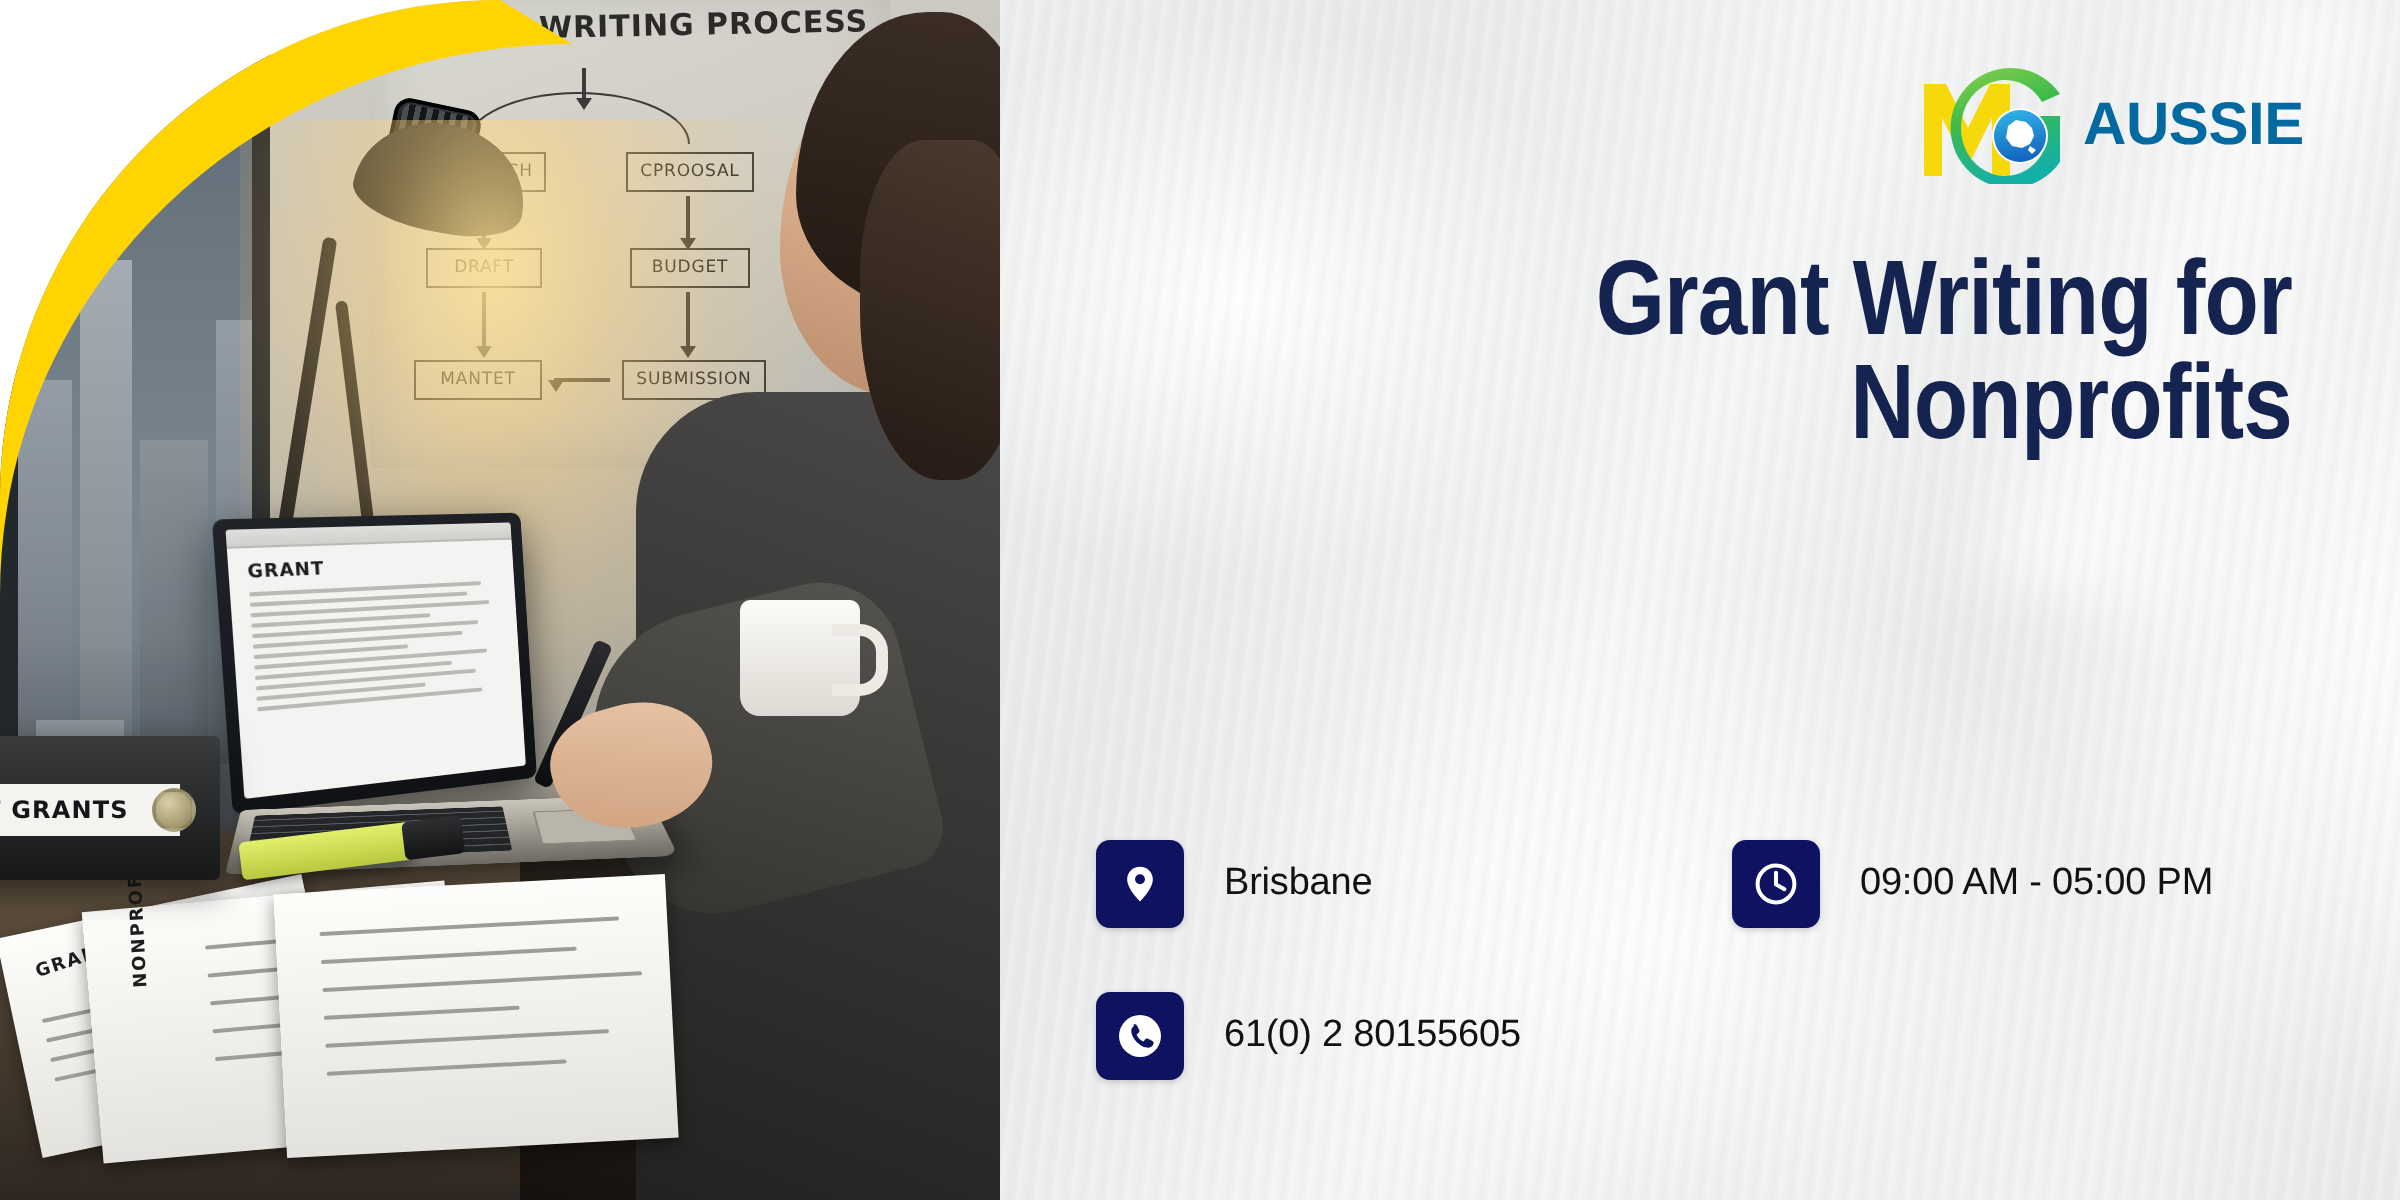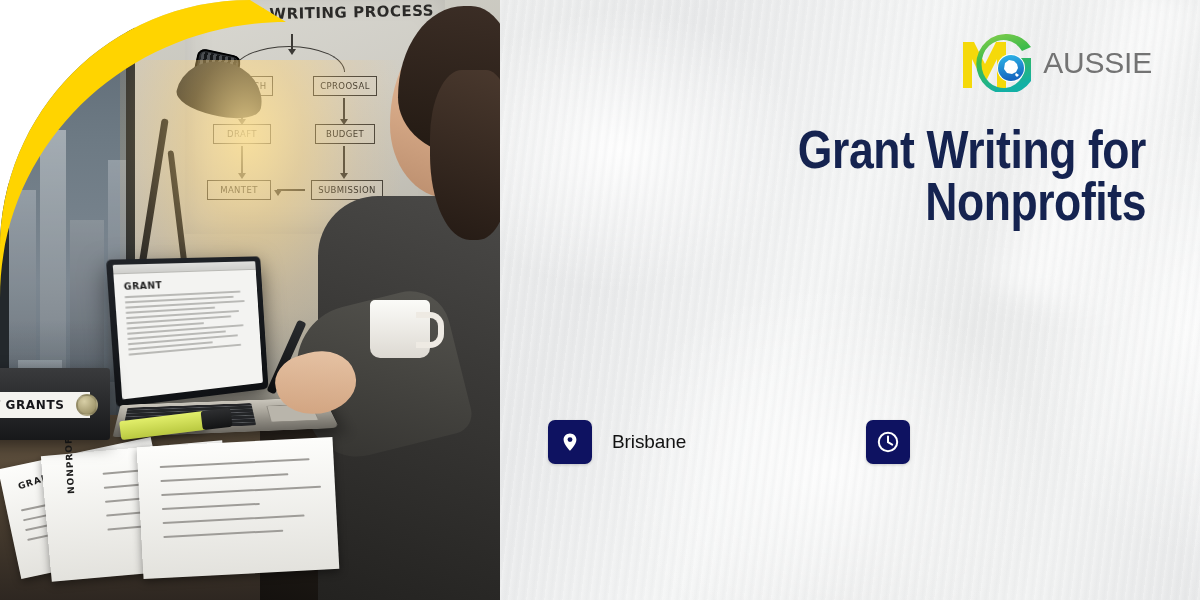--- a/index.html
+++ b/index.html
@@ -160,22 +160,22 @@
   .binder-ring{ position:absolute; right:12px; top:26px; width:22px; height:22px; border-radius:50%;
     background:radial-gradient(circle at 35% 30%,#d8cfa6,#8d8358); border:2px solid #23242622;}
   .highlighter{ position:absolute; left:120px; top:416px; width:86px; height:19px;
     background:linear-gradient(180deg,#e2ef6b,#b9c840); border-radius:3px; transform:rotate(-7deg); box-shadow:0 3px 7px rgba(0,0,0,.4);}
   .highlighter::after{content:""; position:absolute; right:-26px; top:0; width:30px; height:19px; background:linear-gradient(180deg,#2e2f31,#121314); border-radius:3px;}
   .arc-wrap{ position:absolute; left:0; top:0; width:500px; height:600px; overflow:hidden; pointer-events:none;}
 
   
   .logo { position:absolute; right:48px; top:34px; display:flex; align-items:center; height:58px;}
   .logo-mark{ position:relative; width:86px; height:58px; }
-  .logo-text{ font-family:"Liberation Sans", sans-serif; font-weight:400; font-size:30px;
-    color:#737373; letter-spacing:-0.2px; margin-left:-2px; }
+  .logo-text{ font-family:"Liberation Sans", sans-serif; font-weight:700; font-size:30px;
+    color:#0369a1; letter-spacing:-0.2px; margin-left:-2px; }
 
   
   .title{
     position:absolute; right:54px; top:124px; width:640px; text-align:right;
     font-family:"Liberation Sans", sans-serif; font-weight:700;
     color:#152350; font-size:53px; line-height:0.99;
     letter-spacing:-0.5px; transform:scaleX(0.84); transform-origin:right center;
   }
   .title .l2{ display:block; }
 
@@ -388,17 +388,27 @@
     </div>
 
 
     <div class="c-item">
       <div class="c-icon">
         <svg width="24" height="24" viewBox="0 0 24 24">
             <circle cx="12" cy="12" r="9.2" fill="none" stroke="#ffffff" stroke-width="2"></circle>
             <path d="M12 6.4 L12 12.2 L16.2 14.6" fill="none" stroke="#ffffff" stroke-width="2" stroke-linecap="round"></path>
           </svg>
       </div>
-    </div>
-
+      <div class="c-text">09:00 AM - 05:00 PM</div>
+    </div>
+
+    <div class="c-item">
+      <div class="c-icon">
+        <svg width="26" height="26" viewBox="0 0 26 26">
+            <circle cx="13" cy="13" r="10.5" fill="#ffffff"></circle>
+            <path d="M9.6 7.4c.8-.5 1.6-.2 2 .6l1 1.9c.3.7.1 1.3-.5 1.7l-.8.6c.5 1.6 1.9 3 3.5 3.5l.6-.8c.4-.6 1-.8 1.7-.5l1.9 1c.8.4 1.1 1.2.6 2-.7 1.1-2 1.7-3.3 1.4-3.6-.8-6.8-4-7.6-7.6-.3-1.3.3-2.6 1.4-3.3z" fill="#0E1261"></path>
+          </svg>
+      </div>
+      <div class="c-text">61(0) 2 80155605</div>
+    </div>
 
   </div>
 </div>
 
 </body></html>

